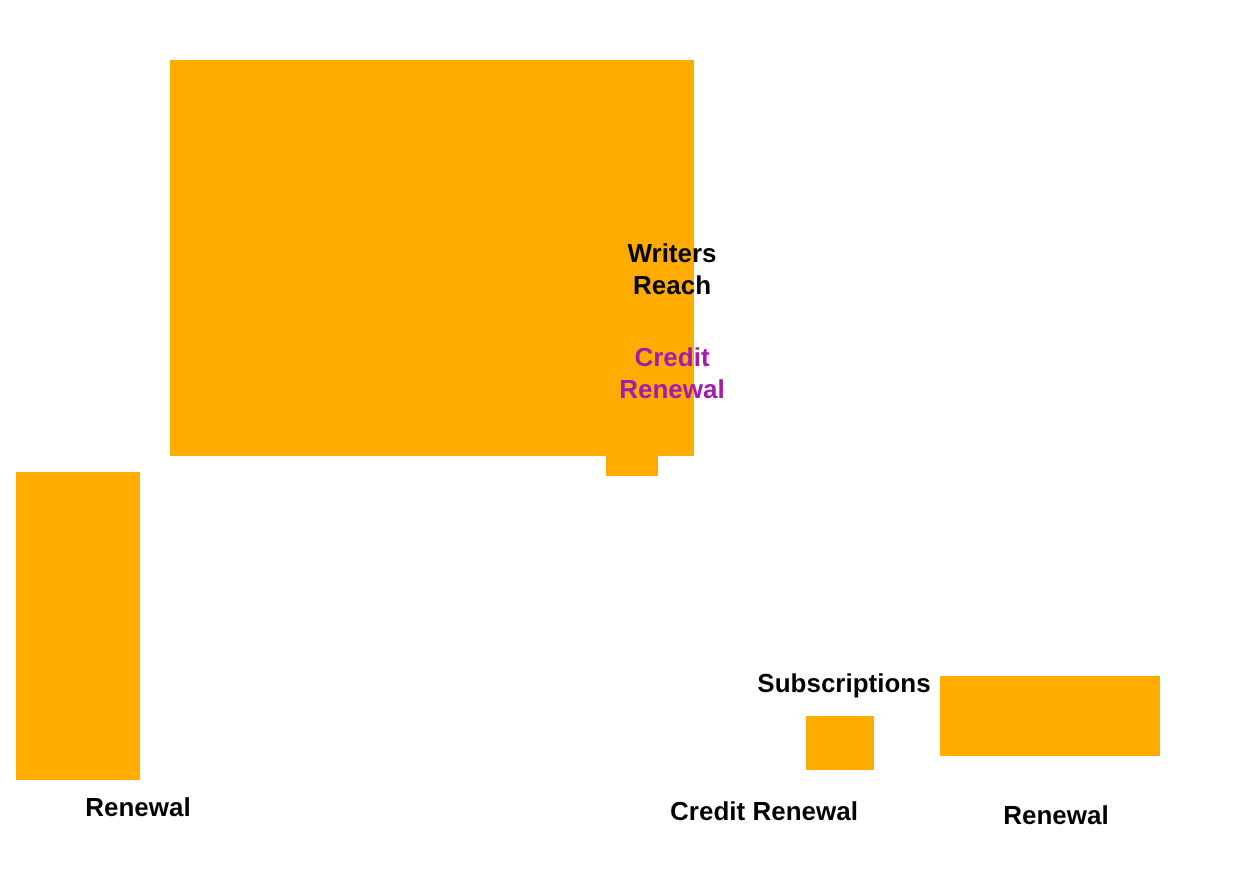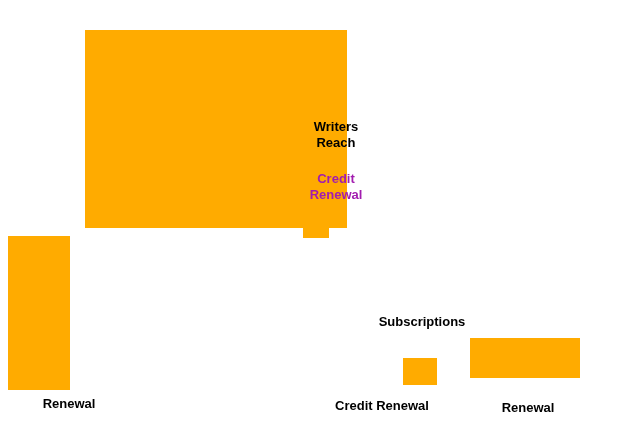--- a/index.html
+++ b/index.html
@@ -34,21 +34,21 @@
   #block-large      { left: 85px;  top: 30px;  width: 262px; height: 198px; }
   #block-small-top  { left: 303px; top: 221px; width: 26px;  height: 17px; }
   #block-tall-left  { left: 8px;   top: 236px; width: 62px;  height: 154px; }
   #block-small-mid  { left: 403px; top: 358px; width: 34px;  height: 27px; }
   #block-wide-right { left: 470px; top: 338px; width: 110px; height: 40px; }
 
   
   #label-writers-reach        { left: 336px; top: 119px; }
   #label-credit-renewal-top   { left: 336px; top: 171px; }
   #label-renewal-left         { left: 69px;  top: 396px; }
-  #label-subscriptions        { left: 422px; top: 314px; }
+  #label-subscriptions        { left: 422px; top: 334px; }
   #label-credit-renewal-bottom{ left: 382px; top: 398px; }
   #label-renewal-right        { left: 528px; top: 400px; }
 </style>
 </head>
 <body>
 
 <div id="canvas" style="background: rgb(255, 255, 255);">
 
   <div class="block" id="block-large" style="background: rgb(255, 171, 0);"></div>
 

